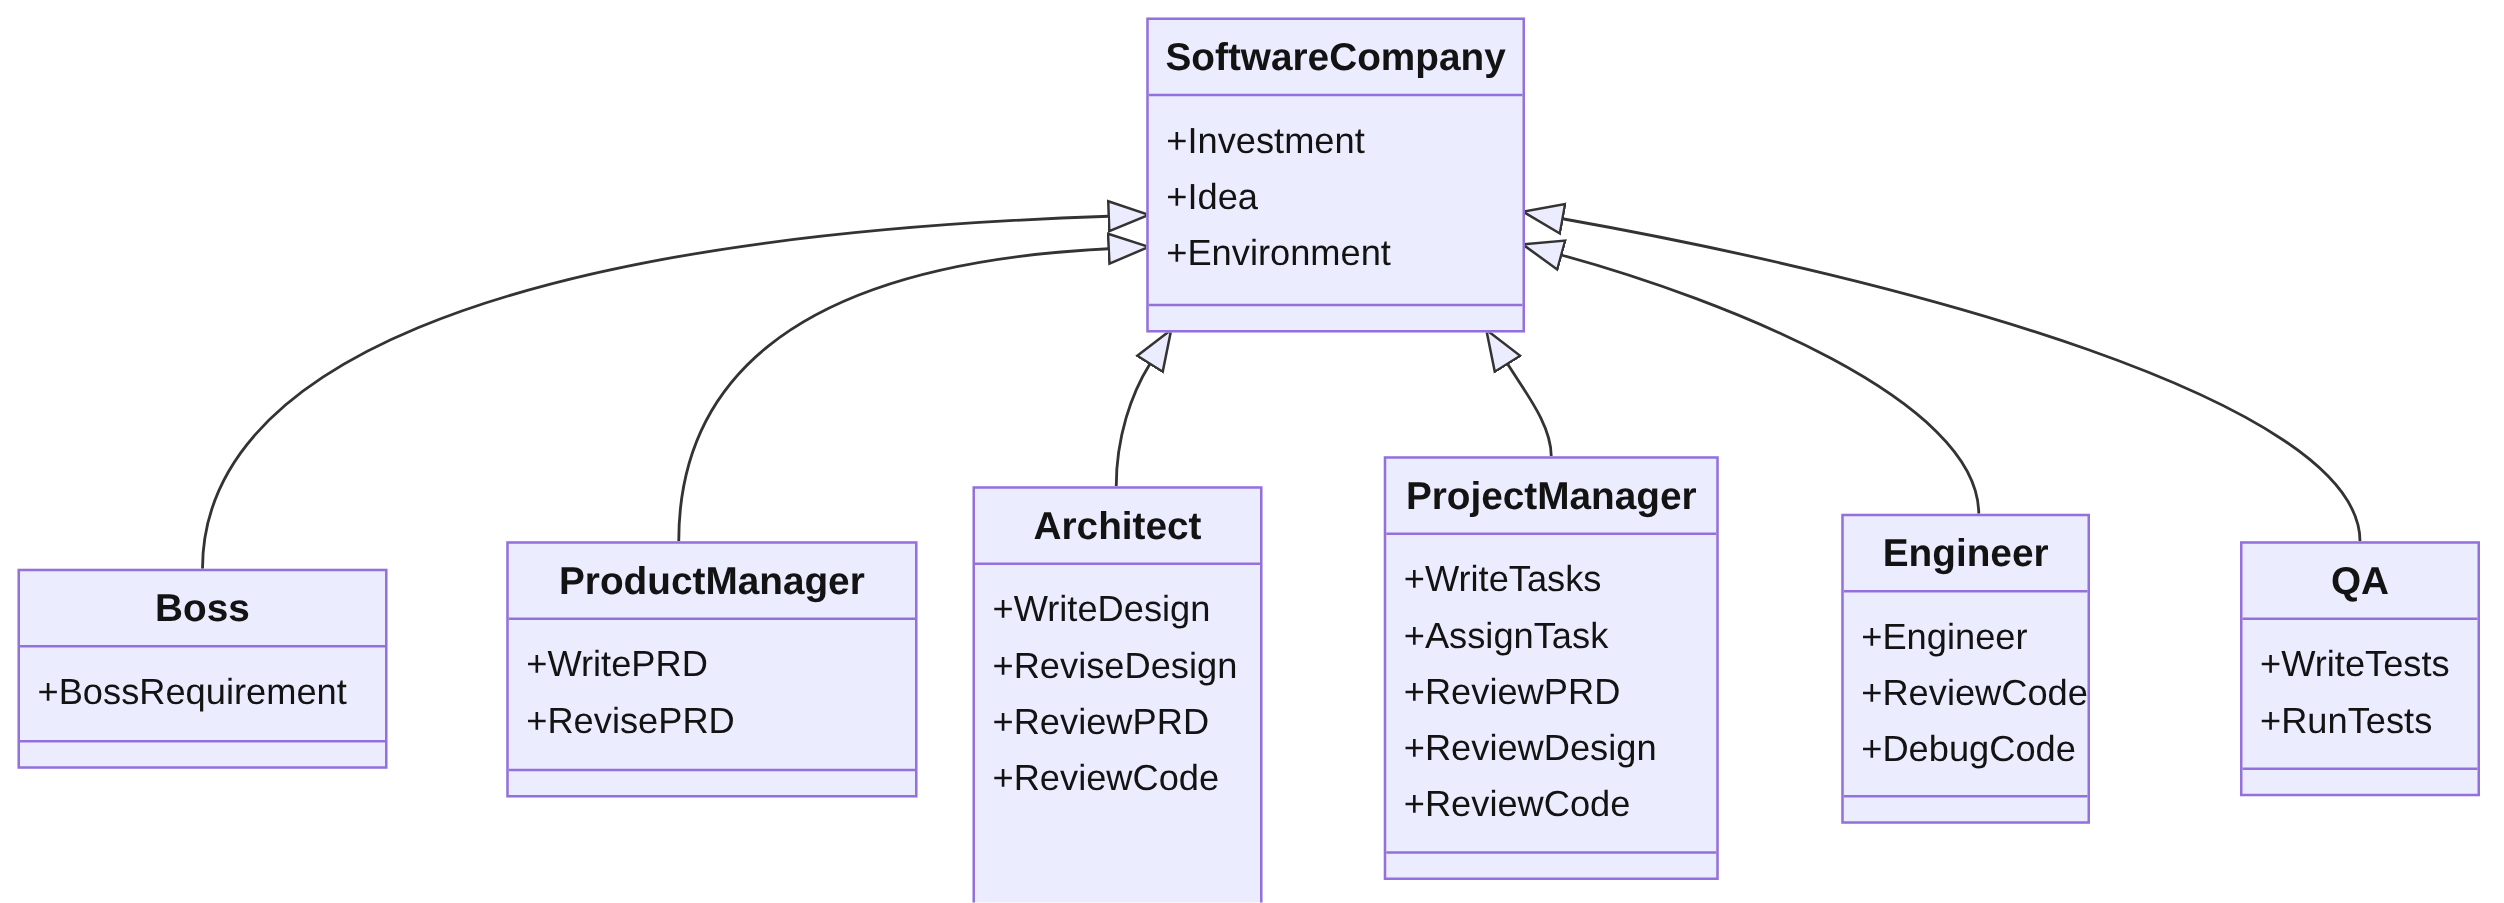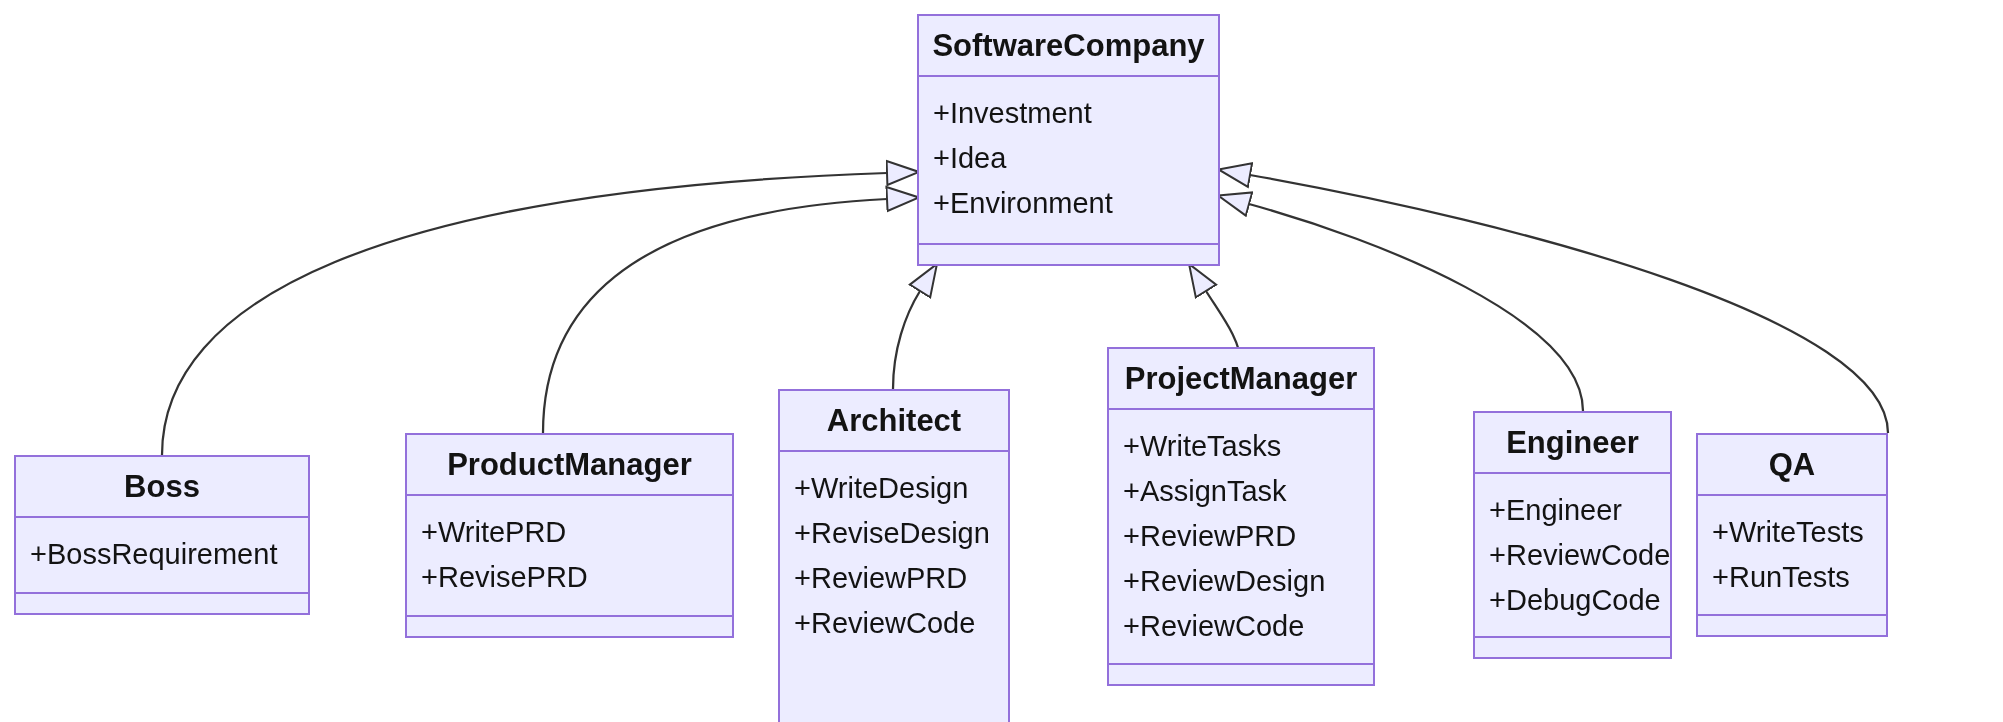--- a/index.html
+++ b/index.html
@@ -85,21 +85,21 @@
     <div class="class-title">Architect</div>
     <div class="class-members">
       <div>+WriteDesign</div>
       <div>+ReviseDesign</div>
       <div>+ReviewPRD</div>
       <div>+ReviewCode</div>
     </div>
     <div class="class-footer"></div>
   </div>
 
-  <div class="class-box" style="left:1107px;top:347px;width:268px;height:339px">
+  <div class="class-box" style="left:1107px;top:365px;width:268px;height:339px">
     <div class="class-title">ProjectManager</div>
     <div class="class-members">
       <div>+WriteTasks</div>
       <div>+AssignTask</div>
       <div>+ReviewPRD</div>
       <div>+ReviewDesign</div>
       <div>+ReviewCode</div>
     </div>
     <div class="class-footer"></div>
   </div>
@@ -107,21 +107,21 @@
   <div class="class-box" style="left:1473px;top:411px;width:199px;height:248px">
     <div class="class-title">Engineer</div>
     <div class="class-members">
       <div>+Engineer</div>
       <div>+ReviewCode</div>
       <div>+DebugCode</div>
     </div>
     <div class="class-footer"></div>
   </div>
 
-  <div class="class-box" style="left:1696px;top:433px;width:192px;height:204px">
+  <div class="class-box" style="left:1792px;top:433px;width:192px;height:204px">
     <div class="class-title">QA</div>
     <div class="class-members">
       <div>+WriteTests</div>
       <div>+RunTests</div>
     </div>
     <div class="class-footer"></div>
   </div>
 
 </div>
 

